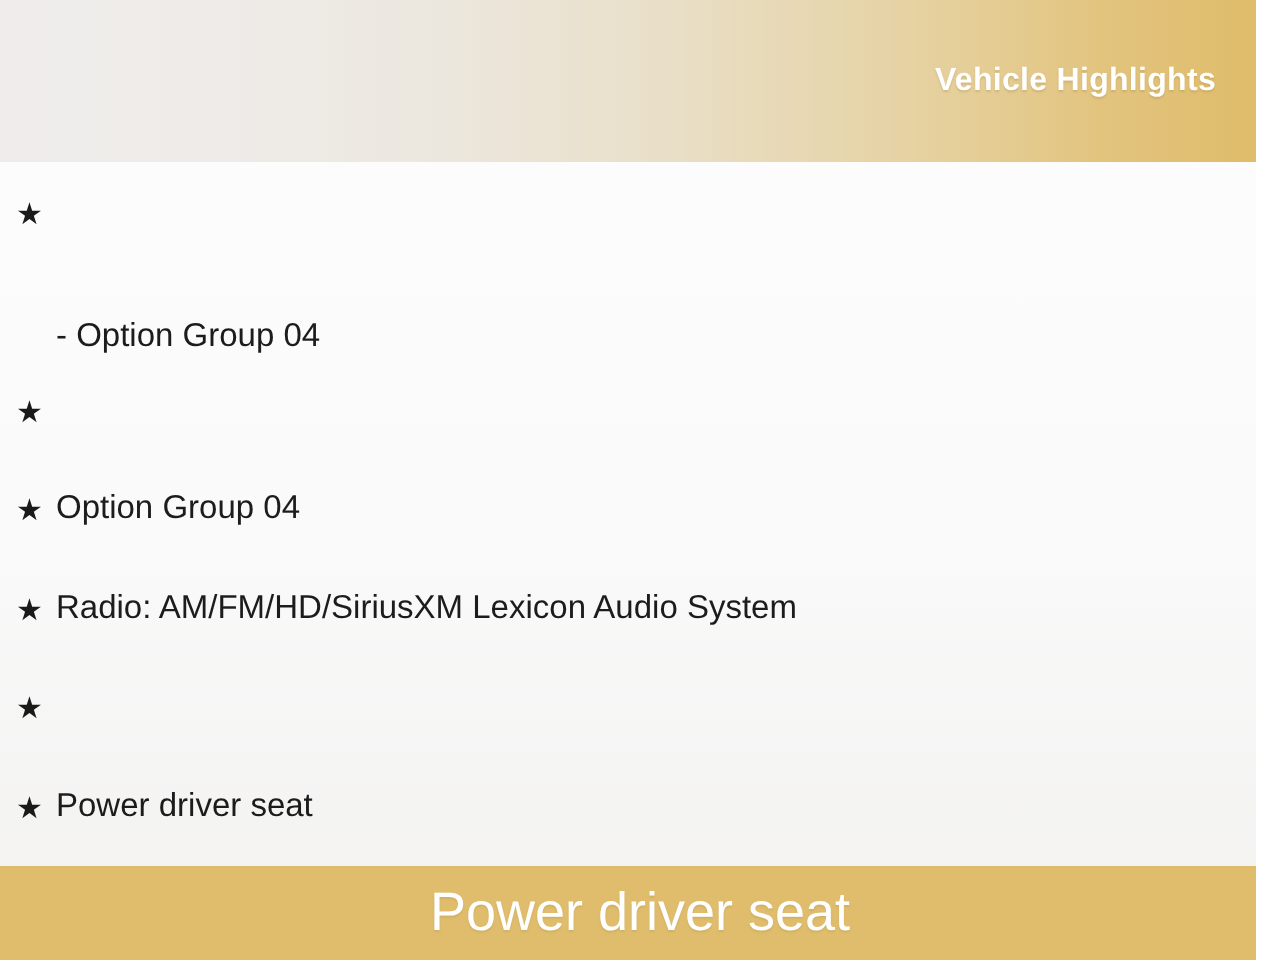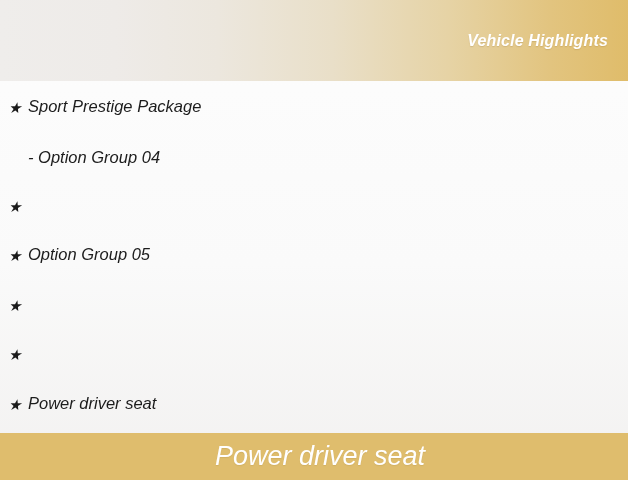--- a/index.html
+++ b/index.html
@@ -14,21 +14,20 @@
     background: #ffffff;
   }
 
   .vehicle-card {
     position: relative;
     width: 628px;
     height: 480px;
     box-sizing: border-box;
     background: linear-gradient(180deg, #fdfdfd 0%, #fafafa 55%, #f2f1f0 100%);
     overflow: hidden;
-    font-style: italic;
   }
 
   
   .card-header {
     position: absolute;
     top: 0;
     left: 0;
     width: 640px;
     height: 81px;
     background: linear-gradient(90deg,
@@ -122,39 +121,39 @@
 <div class="vehicle-card">
 
   <div class="card-header">
     <span class="header-title">Vehicle Highlights</span>
   </div>
 
   <ul class="highlights-list">
 
     <li class="highlight-row" style="top:13px;">
       <span class="bullet-star">★</span>
-      <span class="highlight-text">Sport Prestige Package</span>
     </li>
 
-    <li class="highlight-row sub" style="top:64px;">
+    <li class="highlight-row sub" style="top:75px;">
       <span class="bullet-star">★</span>
       <span class="highlight-text">- Option Group 04</span>
     </li>
 
     <li class="highlight-row" style="top:112px;">
       <span class="bullet-star">★</span>
     </li>
 
     <li class="highlight-row" style="top:161px;">
       <span class="bullet-star">★</span>
-      <span class="highlight-text">Option Group 05</span>
+      <span class="highlight-text">Option Group 04</span>
     </li>
 
     <li class="highlight-row" style="top:211px;">
       <span class="bullet-star">★</span>
+      <span class="highlight-text">Radio: AM/FM/HD/SiriusXM Lexicon Audio System</span>
     </li>
 
     <li class="highlight-row" style="top:260px;">
       <span class="bullet-star">★</span>
     </li>
 
     <li class="highlight-row" style="top:310px;">
       <span class="bullet-star">★</span>
       <span class="highlight-text">Power driver seat</span>
     </li>

